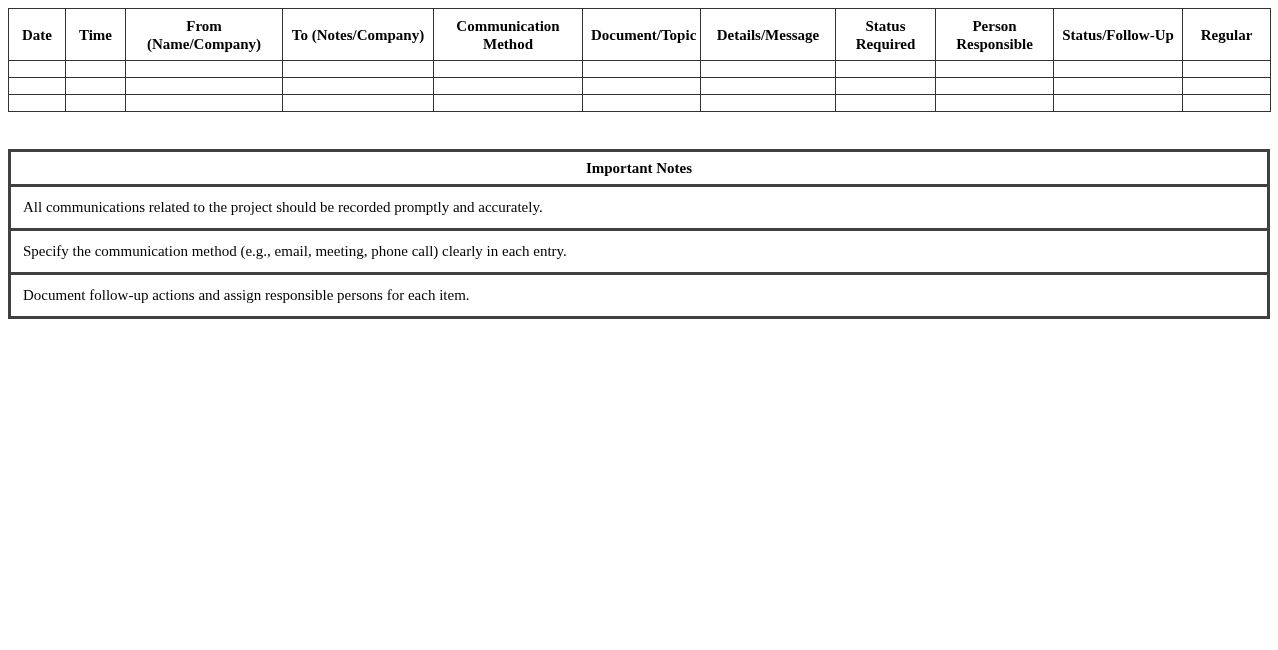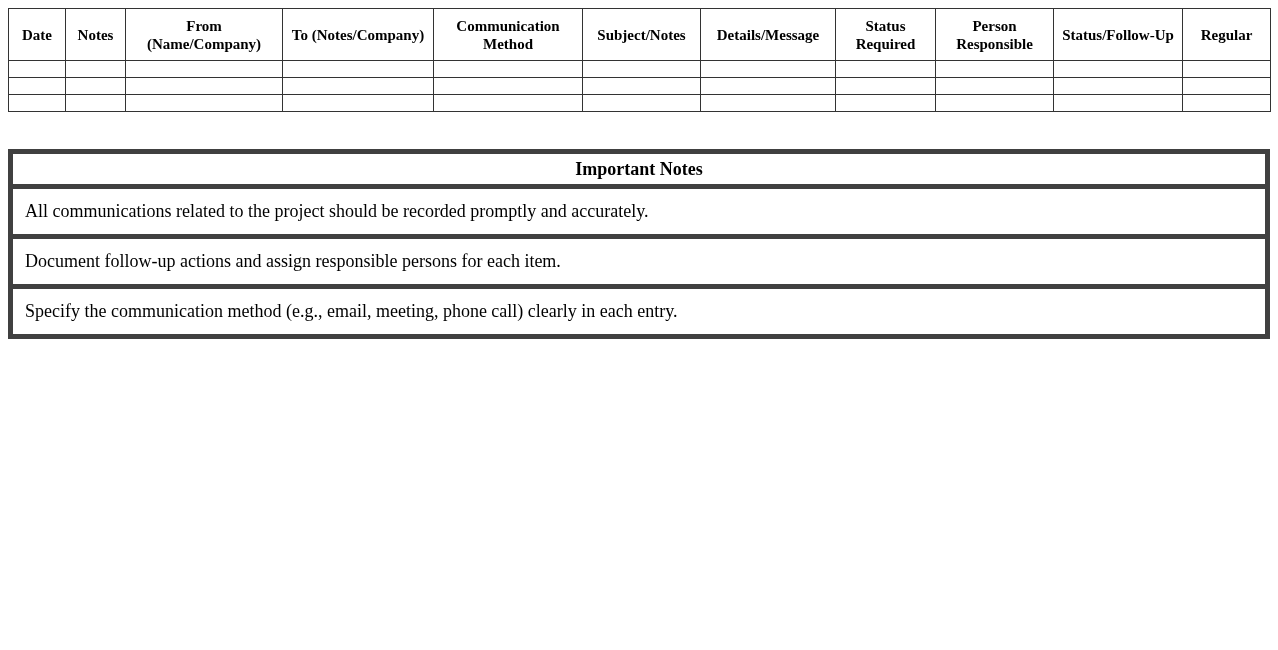--- a/index.html
+++ b/index.html
@@ -17,22 +17,22 @@
     #log-table th {
       font-weight: bold; font-size: 15px; line-height: 18px;
       text-align: center; vertical-align: middle;
       height: 52px; padding: 0 8px; box-sizing: border-box;
     }
     #log-table td { height: 17px; padding: 0; box-sizing: border-box; }
     #notes-table {
       position: absolute; left: 8px; top: 149px; width: 1262px;
     }
     #notes-table th, #notes-table td {
-      border: 5px solid #404040; height: 35px; box-sizing: border-box;
-      font-size: 18px;
+      border: 3px solid #404040; height: 35px; box-sizing: border-box;
+      font-size: 15px;
     }
     #notes-table th { font-weight: bold; text-align: center; }
     #notes-table td { text-align: left; padding: 12px 12px; }
   </style>
 </head>
 <body>
 
 <table id="log-table">
   <colgroup id="log-cols">
       <col style="width: 57px;">
@@ -43,25 +43,25 @@
       <col style="width: 118px;">
       <col style="width: 135px;">
       <col style="width: 100px;">
       <col style="width: 118px;">
       <col style="width: 129px;">
       <col style="width: 88px;">
     </colgroup>
   <thead>
     <tr id="log-head">
         <th>Date</th>
-        <th>Notes</th>
+        <th>Time</th>
         <th>From (Name/Company)</th>
         <th>To (Notes/Company)</th>
         <th>Communication Method</th>
-        <th>Subject/Notes</th>
+        <th>Document/Topic</th>
         <th>Details/Message</th>
         <th>Status Required</th>
         <th>Person Responsible</th>
         <th>Status/Follow-Up</th>
         <th>Regular</th>
       </tr>
   </thead>
   <tbody id="log-body">
       <tr>
         <td></td>
@@ -109,19 +109,19 @@
   <thead>
     <tr>
       <th>Important Notes</th>
     </tr>
   </thead>
   <tbody id="notes-body">
       <tr>
         <td>All communications related to the project should be recorded promptly and accurately.</td>
       </tr>
       <tr>
-        <td>Document follow-up actions and assign responsible persons for each item.</td>
+        <td>Specify the communication method (e.g., email, meeting, phone call) clearly in each entry.</td>
       </tr>
       <tr>
-        <td>Specify the communication method (e.g., email, meeting, phone call) clearly in each entry.</td>
+        <td>Document follow-up actions and assign responsible persons for each item.</td>
       </tr>
     </tbody>
 </table>
 
 </body></html>

